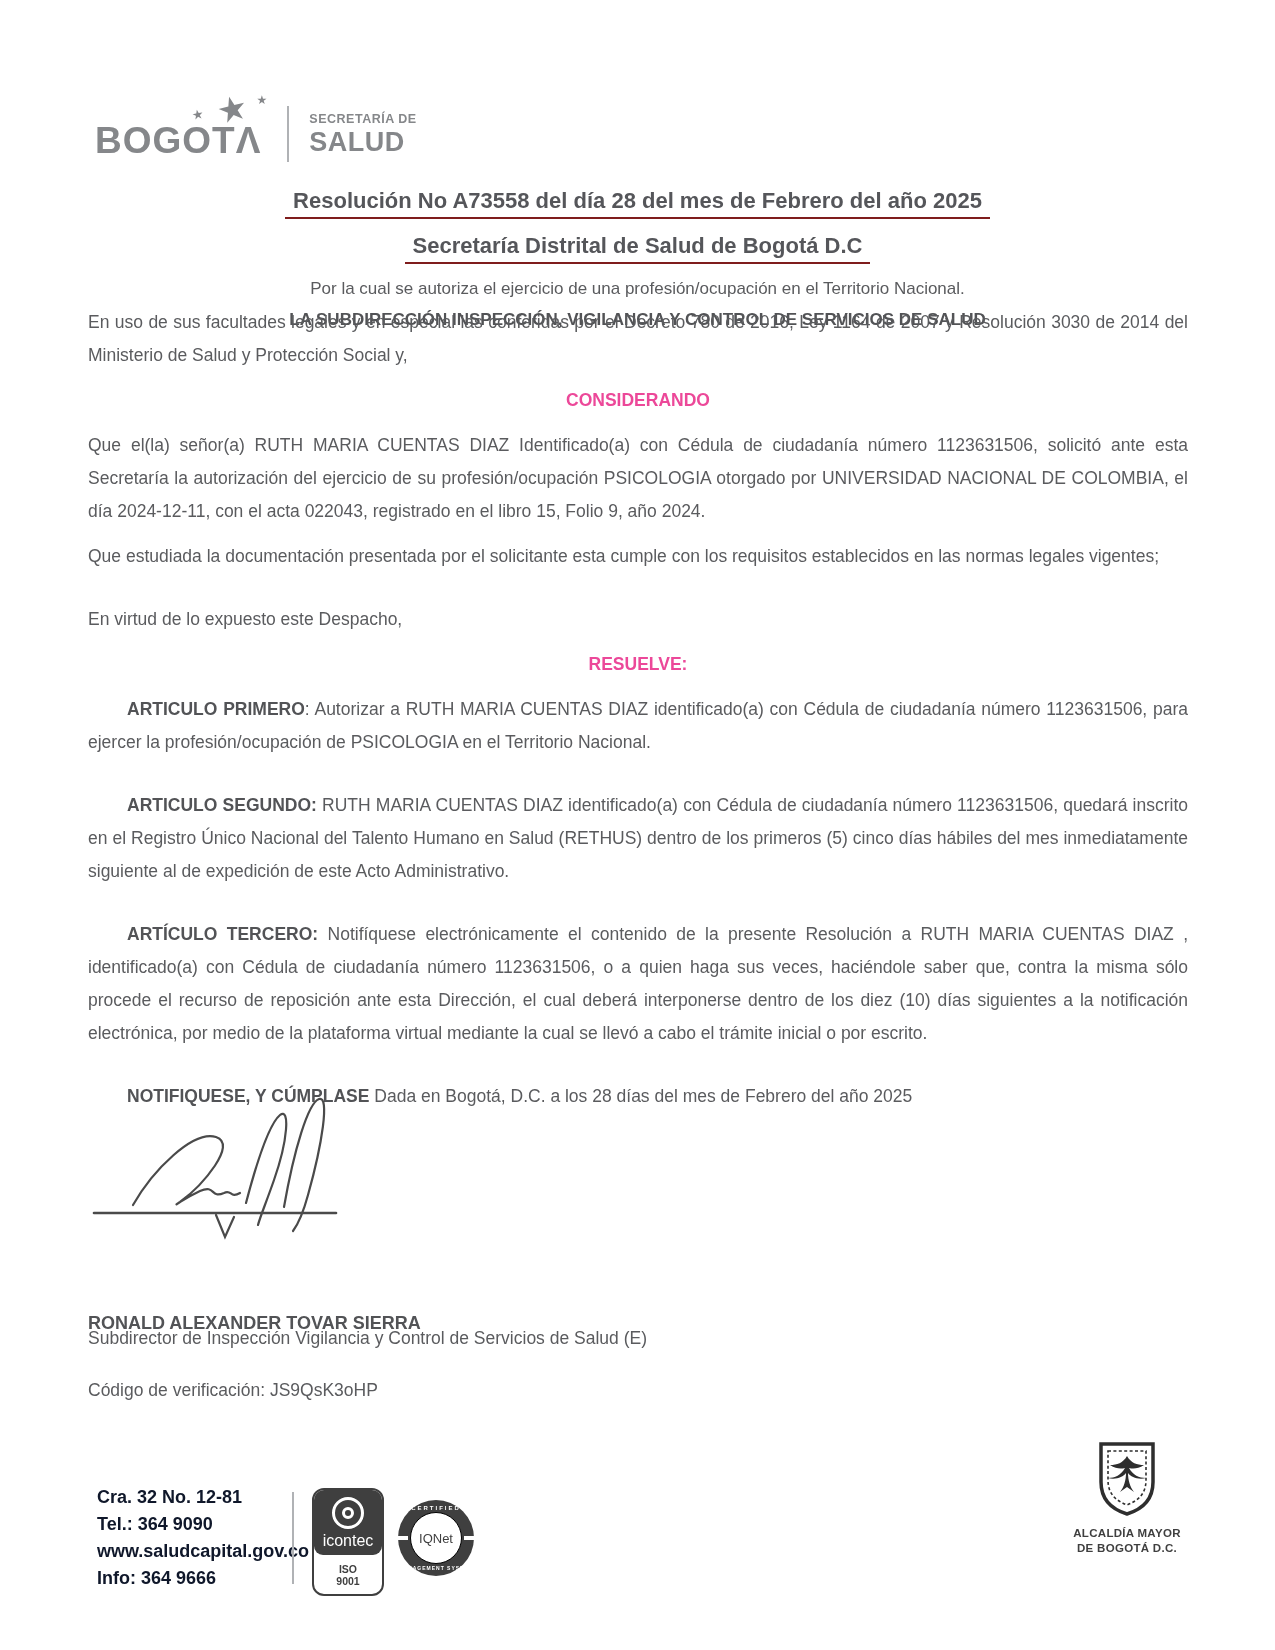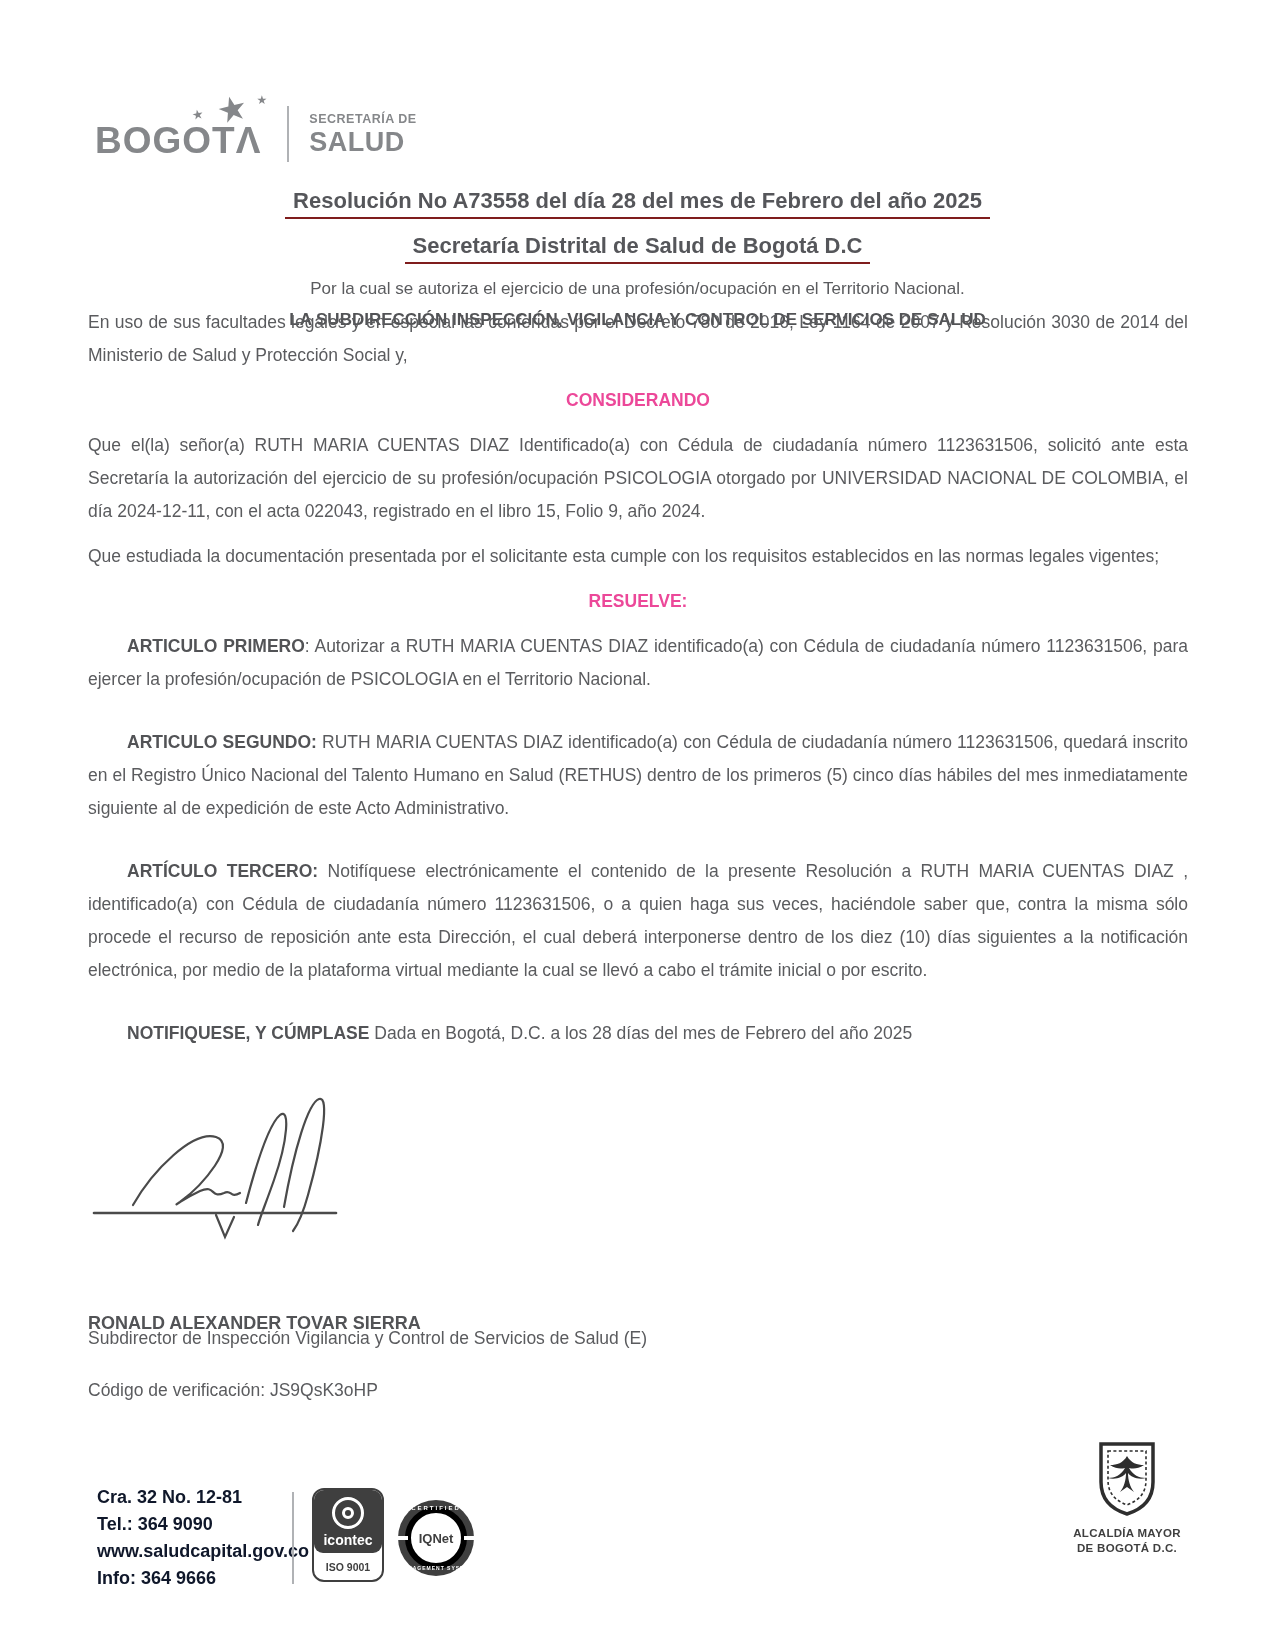--- a/index.html
+++ b/index.html
@@ -39,26 +39,26 @@
   .sig-name{position:absolute;left:88px;top:1297px;font-size:18px;font-weight:bold;color:#525356;margin-top:16px;}
   .sig-title{position:absolute;left:88px;top:1328px;font-size:17.5px;}
   .sig-code{position:absolute;left:88px;top:1380px;font-size:17.5px;}
   
   .footer-left{position:absolute;left:97px;top:1484px;font-size:18px;font-weight:bold;color:#0f172a;line-height:27px;}
   .footer-divider{position:absolute;left:292px;top:1492px;width:2px;height:92px;background:#b0b2b5;}
   .icontec{position:absolute;left:312px;top:1488px;width:68px;border:2px solid #3f3f3f;border-radius:12px;overflow:hidden;background:#fff;}
   .icontec-top{background:#3f3f3f;color:#fff;text-align:center;padding:7px 0 5px;border-radius:0 0 9px 9px;}
   .spiral{width:26px;height:26px;border:3px solid #fff;border-radius:50%;margin:0 auto 3px;display:flex;align-items:center;justify-content:center;}
   .spiral-in{width:12px;height:12px;border:3px solid #fff;border-radius:50%;box-sizing:border-box;}
-  .icontec-label{font-size:14px;font-weight:bold;}
-  .icontec-bottom{color:#3f3f3f;text-align:center;font-weight:bold;font-size:10.5px;padding:8px 0 7px;}
+  .icontec-label{font-size:16px;font-weight:normal;}
+  .icontec-bottom{color:#3f3f3f;text-align:center;font-weight:bold;font-size:10.5px;padding:8px 12px 7px;}
   .iqnet{position:absolute;left:398px;top:1500px;width:76px;height:76px;border-radius:50%;background:#3f3f3f;display:flex;align-items:center;justify-content:center;}
   .iqnet-top-text{position:absolute;top:5px;left:0;width:100%;text-align:center;font-size:6px;color:#fff;letter-spacing:2px;font-weight:bold;}
   .iqnet-bottom-text{position:absolute;bottom:5px;left:0;width:100%;text-align:center;font-size:5px;color:#fff;letter-spacing:1px;font-weight:bold;}
-  .iqnet-inner{width:50px;height:50px;border-radius:50%;background:#fff;border:6px solid #000000;display:flex;align-items:center;justify-content:center;font-size:13px;font-weight:bold;color:#3f3f3f;}
+  .iqnet-inner{width:50px;height:50px;border-radius:50%;background:#fff;border:1px solid #000000;display:flex;align-items:center;justify-content:center;font-size:13px;font-weight:normal;color:#3f3f3f;}
   .iqnet::before,.iqnet::after{content:"";position:absolute;top:36px;width:10px;height:4px;background:#fff;}
   .iqnet::before{left:0;} .iqnet::after{right:0;}
   .alcaldia{position:absolute;right:78px;top:1440px;width:140px;text-align:center;color:#3f3f3f;}
   .alcaldia-text{font-size:11.5px;font-weight:bold;line-height:15px;margin-top:6px;letter-spacing:.3px;}
 </style>
 </head>
 <body>
 
 <div class="page">
 
@@ -81,20 +81,21 @@
     <div class="title-line">Secretaría Distrital de Salud de Bogotá D.C</div>
     <div class="subtitle">Por la cual se autoriza el ejercicio de una profesión/ocupación en el Territorio Nacional.</div>
     <div class="subtitle-bold">LA SUBDIRECCIÓN INSPECCIÓN, VIGILANCIA Y CONTROL DE SERVICIOS DE SALUD</div>
   </div>
 
   <div class="content">
     <p>En uso de sus facultades legales y en especial las conferidas por el Decreto 780 de 2016, Ley 1164 de 2007 y Resolución 3030 de 2014 del Ministerio de Salud y Protección Social y,</p>
     <p class="center-head mt-sm">CONSIDERANDO</p>
     <p class="mt-sm">Que el(la) señor(a) RUTH MARIA CUENTAS DIAZ Identificado(a) con Cédula de ciudadanía número 1123631506, solicitó ante esta Secretaría la autorización del ejercicio de su profesión/ocupación PSICOLOGIA otorgado por UNIVERSIDAD NACIONAL DE COLOMBIA, el día 2024-12-11, con el acta 022043, registrado en el libro 15, Folio 9, año 2024.</p>
     <p class="mt-sm">Que estudiada la documentación presentada por el solicitante esta cumple con los requisitos establecidos en las normas legales vigentes;</p>
+    <p class="mt">En virtud de lo expuesto este Despacho,</p>
     <p class="center-head mt-sm">RESUELVE:</p>
     <p class="mt-sm"><b>ARTICULO PRIMERO</b><span>: Autorizar a RUTH MARIA CUENTAS DIAZ identificado(a) con Cédula de ciudadanía número 1123631506, para ejercer la profesión/ocupación de PSICOLOGIA en el Territorio Nacional.</span></p>
     <p class="mt"><b>ARTICULO SEGUNDO:</b><span> RUTH MARIA CUENTAS DIAZ identificado(a) con Cédula de ciudadanía número 1123631506, quedará inscrito en el Registro Único Nacional del Talento Humano en Salud (RETHUS) dentro de los primeros (5) cinco días hábiles del mes inmediatamente siguiente al de expedición de este Acto Administrativo.</span></p>
     <p class="mt"><b>ARTÍCULO TERCERO:</b><span> Notifíquese electrónicamente el contenido de la presente Resolución a RUTH MARIA CUENTAS DIAZ , identificado(a) con Cédula de ciudadanía número 1123631506, o a quien haga sus veces, haciéndole saber que, contra la misma sólo procede el recurso de reposición ante esta Dirección, el cual deberá interponerse dentro de los diez (10) días siguientes a la notificación electrónica, por medio de la plataforma virtual mediante la cual se llevó a cabo el trámite inicial o por escrito.</span></p>
     <p class="mt"><b>NOTIFIQUESE, Y CÚMPLASE</b><span> Dada en Bogotá, D.C. a los 28 días del mes de Febrero del año 2025</span></p>
   </div>
 
   <div class="signature">
     <svg width="360" height="165" viewBox="0 0 360 165">
       <g fill="none" stroke="#4a4a4a" stroke-width="2.2" stroke-linecap="round">

